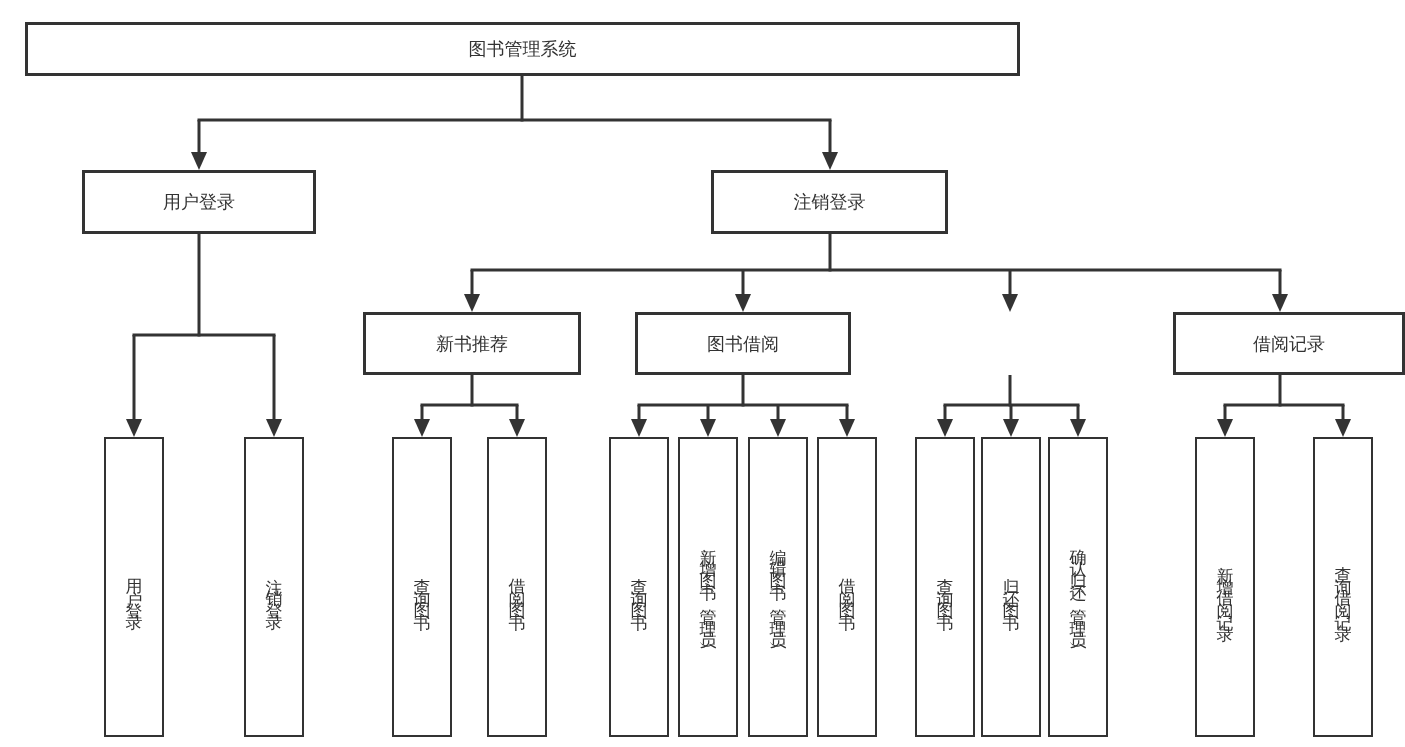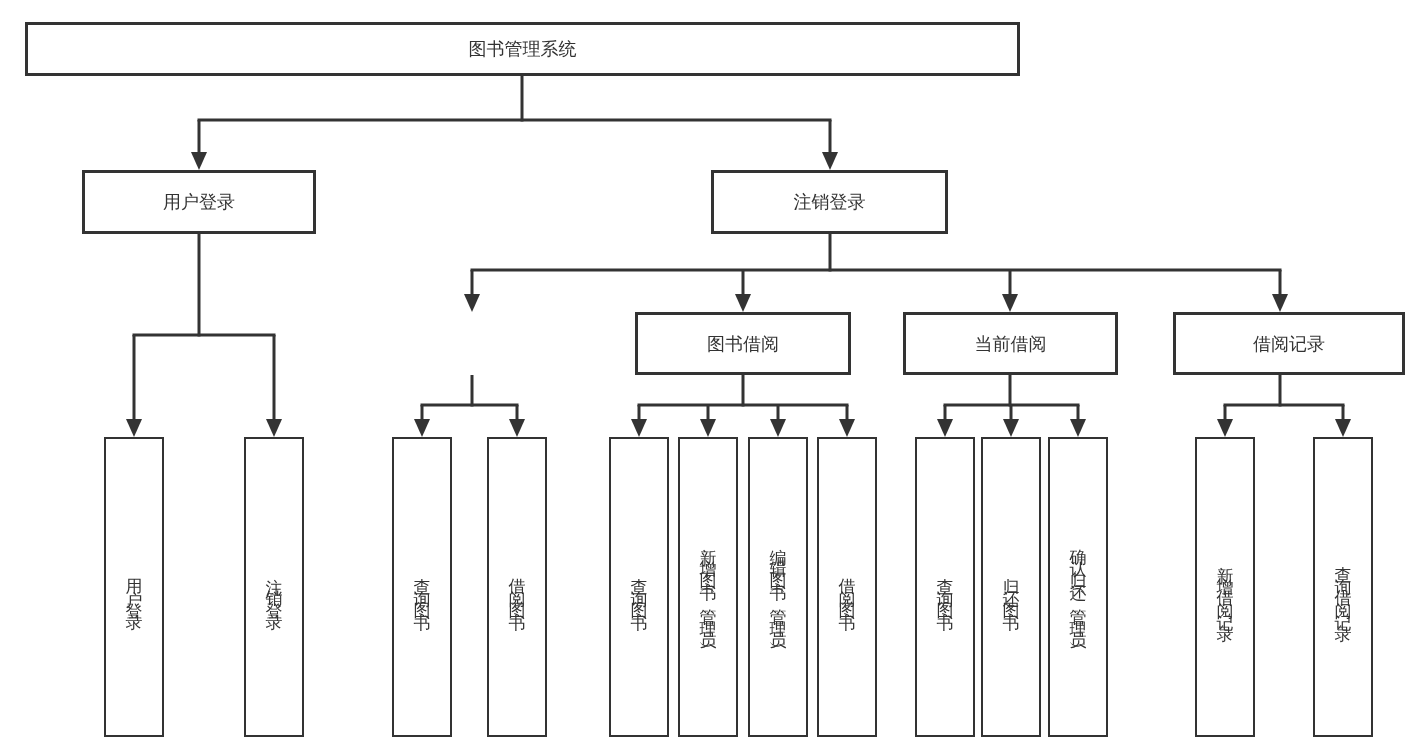--- a/index.html
+++ b/index.html
@@ -134,26 +134,26 @@
     <span>图书管理系统</span>
   </div>
 
   <div class="box h-box" style="left:82px; top:170px; width:234px; height:64px;">
     <span>用户登录</span>
   </div>
   <div class="box h-box" style="left:711px; top:170px; width:237px; height:64px;">
     <span>注销登录</span>
   </div>
 
+  <div class="box h-box" style="left:363px; top:312px; width:218px; height:63px;">
+    <span>新书推荐</span>
+  </div>
   <div class="box h-box" style="left:635px; top:312px; width:216px; height:63px;">
     <span>图书借阅</span>
   </div>
-  <div class="box h-box" style="left:903px; top:312px; width:215px; height:63px;">
-    <span>当前借阅</span>
-  </div>
   <div class="box h-box" style="left:1173px; top:312px; width:232px; height:63px;">
     <span>借阅记录</span>
   </div>
 
   <div class="box v-box" style="left:104px; top:437px; width:60px; height:300px;">
     <span>用户登录</span>
   </div>
   <div class="box v-box" style="left:244px; top:437px; width:60px; height:300px;">
     <span>注销登录</span>
   </div>

